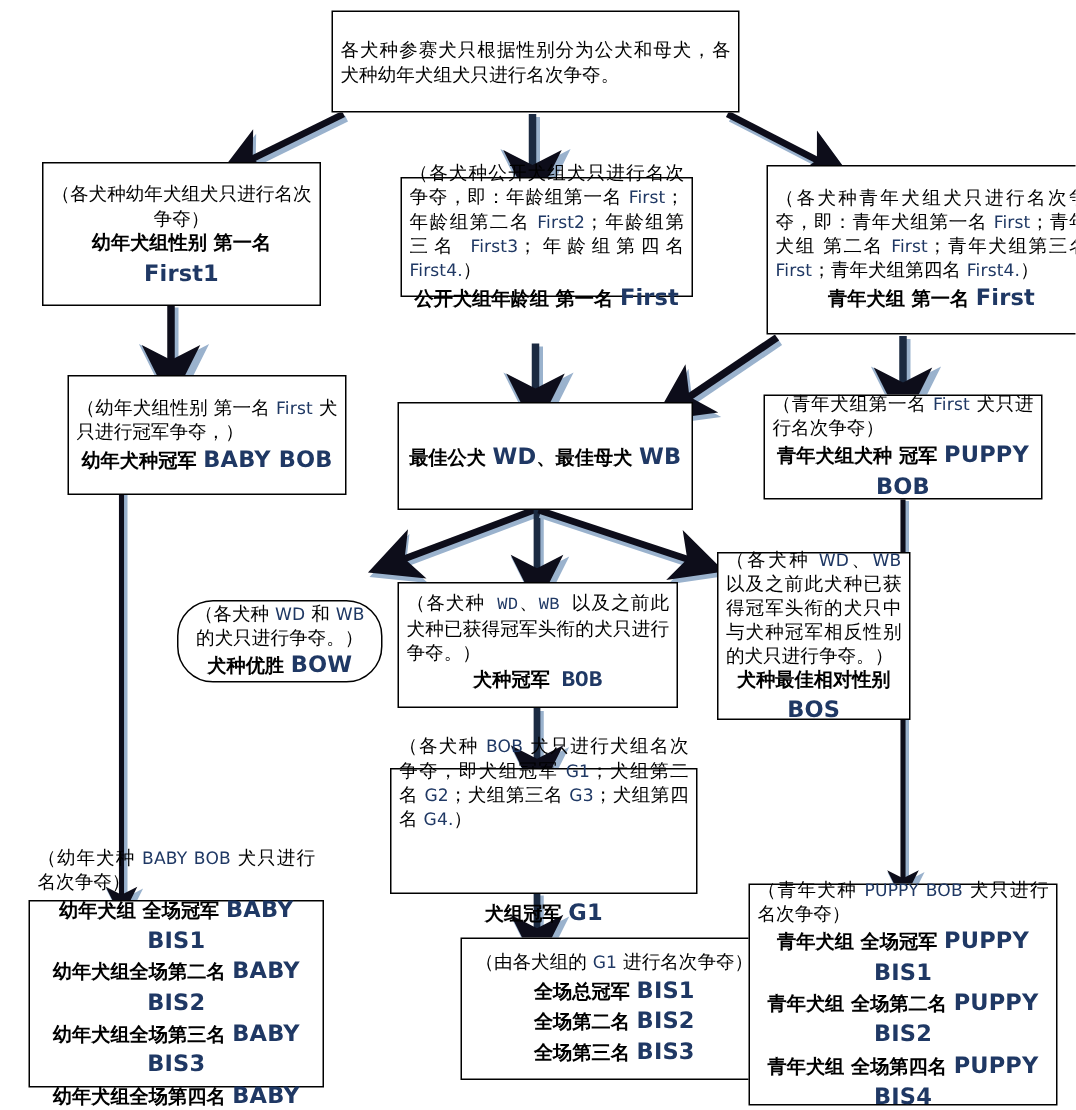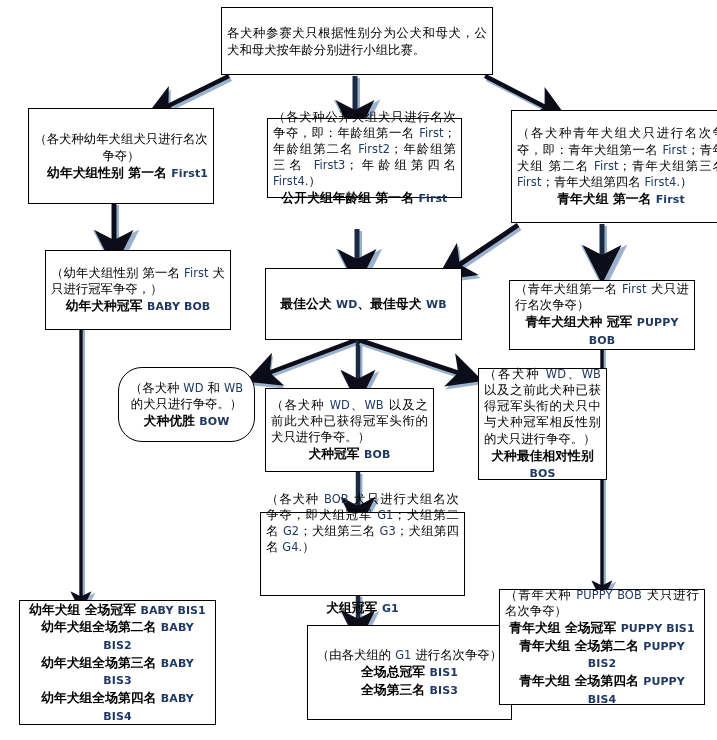--- a/index.html
+++ b/index.html
@@ -27,21 +27,21 @@
     text-align:center;
     line-height:1.38;
     color:#000000;
   }
   .lead{font-size:12.4px;font-weight:400;}
   .lead-j{text-align:justify;text-align-last:left;}
   .res{font-size:12.8px;font-weight:bold;}
   .code{
     color:#1f3864;
     font-weight:bold;
-    font-size:11px;
+    font-size:15px;
     letter-spacing:0.1px;
   }
   .lead .code{font-weight:400;font-size:11.4px;}
   .tight{line-height:1.3;}
   svg{position:absolute;left:0;top:0;z-index:1;overflow:visible;}
 </style>
 </head>
 <body>
 
 <div id="canvas">
@@ -127,21 +127,21 @@
       <line x1="358" y1="472" x2="358" y2="513" stroke="#1b2a41" stroke-width="4.5" marker-end="url(#ah)"></line>
     </g>
 
     <g>
       <line x1="360" y1="597" x2="360" y2="629" stroke="#9ab2cd" stroke-width="5" marker-end="url(#ahs)"></line>
       <line x1="358" y1="595" x2="358" y2="626" stroke="#1b2a41" stroke-width="4.5" marker-end="url(#ah)"></line>
     </g>
   </svg>
 
   <div class="node" style="left:221px;top:7px;width:272px;height:68px;">
-    <span class="line lead lead-j">各犬种参赛犬只根据性别分为公犬和母犬，公犬和母犬按年龄分别进行小组比赛。</span>
+    <span class="line lead lead-j">各犬种参赛犬只根据性别分为公犬和母犬，各犬种幼年犬组犬只进行名次争夺。</span>
   </div>
 
   <div class="node" style="left:28px;top:108px;width:186px;height:96px;align-items:flex-end;">
     <span class="line lead">（各犬种幼年犬组犬只进行名次争夺）</span>
     <span class="line res">
       <span>幼年犬组性别 第一名</span>
       <span class="code">First1</span>
     </span>
   </div>
 
@@ -170,37 +170,37 @@
   </div>
 
   <div class="node" style="left:265px;top:268px;width:197px;height:72px;">
     <span class="line res">
       <span>最佳公犬</span>
       <span class="code">WD</span><span>、</span><span>最佳母犬</span>
       <span class="code">WB</span>
     </span>
   </div>
 
-  <div class="node" style="left:509px;top:263px;width:186px;height:70px;margin-top:17px;">
+  <div class="node" style="left:509px;top:263px;width:186px;height:70px;">
     <span class="line lead lead-j tight"><span>（青年犬组第一名 </span><span class="code">First</span><span> 犬只进行名次争夺）</span></span>
     <span class="line res">
       <span>青年犬组犬种 冠军</span>
       <span class="code">PUPPY BOB</span>
     </span>
   </div>
 
-  <div class="node" style="left:118px;top:367px;width:137px;height:75px;border-radius:24px;">
+  <div class="node" style="left:118px;top:400px;width:137px;height:55px;border-radius:24px;">
     <span class="line lead tight"><span>（各犬种 </span><span class="code">WD</span><span> 和 </span><span class="code">WB</span><span> 的犬只进行争夺。）</span></span>
     <span class="line res">
       <span>犬种优胜</span>
       <span class="code">BOW</span>
     </span>
   </div>
 
-  <div class="node" style="left:265px;top:388px;width:169px;height:84px;">
+  <div class="node" style="left:265px;top:388px;width:187px;height:84px;font-family:Liberation Mono, monospace;">
     <span class="line lead lead-j tight"><span>（各犬种 </span><span class="code">WD</span><span>、</span><span class="code">WB</span><span> 以及之前此犬种已获得冠军头衔的犬只进行争夺。）</span></span>
     <span class="line res">
       <span>犬种冠军</span>
       <span class="code">BOB</span>
     </span>
   </div>
 
   <div class="node" style="left:478px;top:368px;width:129px;height:112px;">
     <span class="line lead lead-j tight"><span>（各犬种 </span><span class="code">WD</span><span>、</span><span class="code">WB</span><span> 以及之前此犬种已获得冠军头衔的犬只中与犬种冠军相反性别的犬只进行争夺。）</span></span>
     <span class="line res">
@@ -211,20 +211,21 @@
 
   <div class="node" style="left:260px;top:512px;width:205px;height:84px;gap:44px;">
     <span class="line lead lead-j tight"><span>（各犬种 </span><span class="code">BOB</span><span> 犬只进行犬组名次争夺，即犬组冠军 </span><span class="code">G1</span><span>；犬组第二名 </span><span class="code">G2</span><span>；犬组第三名 </span><span class="code">G3</span><span>；犬组第四名 </span><span class="code">G4.</span><span>）</span></span>
     <span class="line res">
       <span>犬组冠军</span>
       <span class="code">G1</span>
     </span>
   </div>
 
   <div class="node" style="left:19px;top:600px;width:197px;height:125px;">
+    <span class="line lead lead-j tight"><span>（幼年犬种 </span><span class="code">BABY BOB</span><span> 犬只进行名次争夺）</span></span>
     <span class="line res">
       <span>幼年犬组 全场冠军</span>
       <span class="code">BABY BIS1</span>
     </span>
     <span class="line res">
       <span>幼年犬组全场第二名</span>
       <span class="code">BABY BIS2</span>
     </span>
     <span class="line res">
       <span>幼年犬组全场第三名</span>
@@ -236,26 +237,30 @@
     </span>
   </div>
 
   <div class="node" style="left:260px;top:625px;width:205px;height:95px;margin-left:47px;">
     <span class="line lead tight"><span>（由各犬组的 </span><span class="code">G1</span><span> 进行名次争夺）</span></span>
     <span class="line res">
       <span>全场总冠军</span>
       <span class="code">BIS1</span>
     </span>
     <span class="line res">
+      <span>全场第二名</span>
+      <span class="code">BIS2</span>
+    </span>
+    <span class="line res">
       <span>全场第三名</span>
       <span class="code">BIS3</span>
     </span>
   </div>
 
-  <div class="node" style="left:499px;top:589px;width:206px;height:116px;">
+  <div class="node" style="left:499px;top:589px;width:206px;height:148px;">
     <span class="line lead lead-j tight"><span>（青年犬种 </span><span class="code">PUPPY BOB</span><span> 犬只进行名次争夺）</span></span>
     <span class="line res">
       <span>青年犬组  全场冠军</span>
       <span class="code">PUPPY BIS1</span>
     </span>
     <span class="line res">
       <span>青年犬组 全场第二名</span>
       <span class="code">PUPPY BIS2</span>
     </span>
     <span class="line res">

